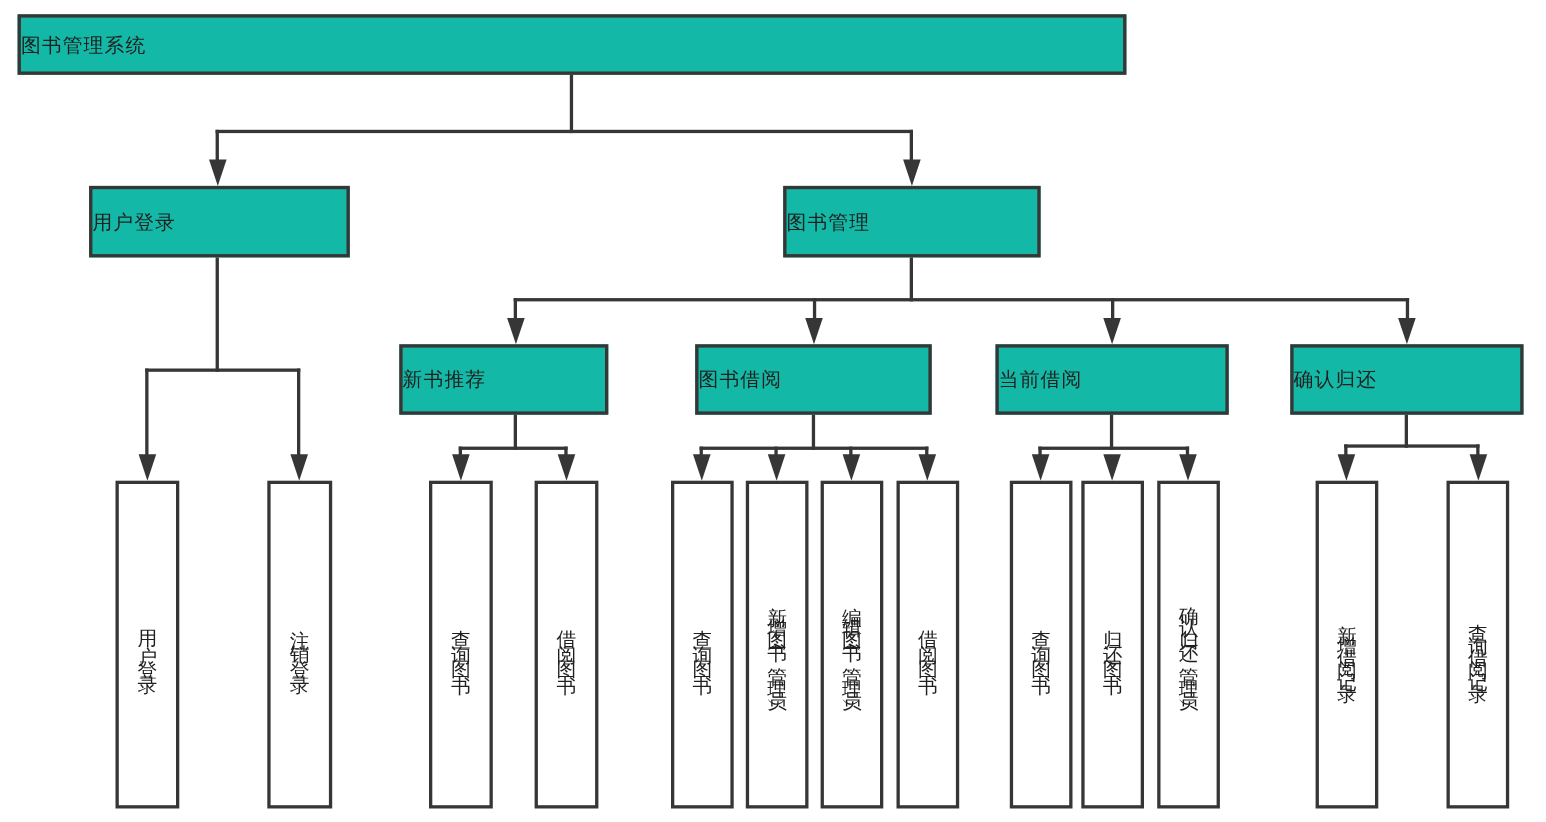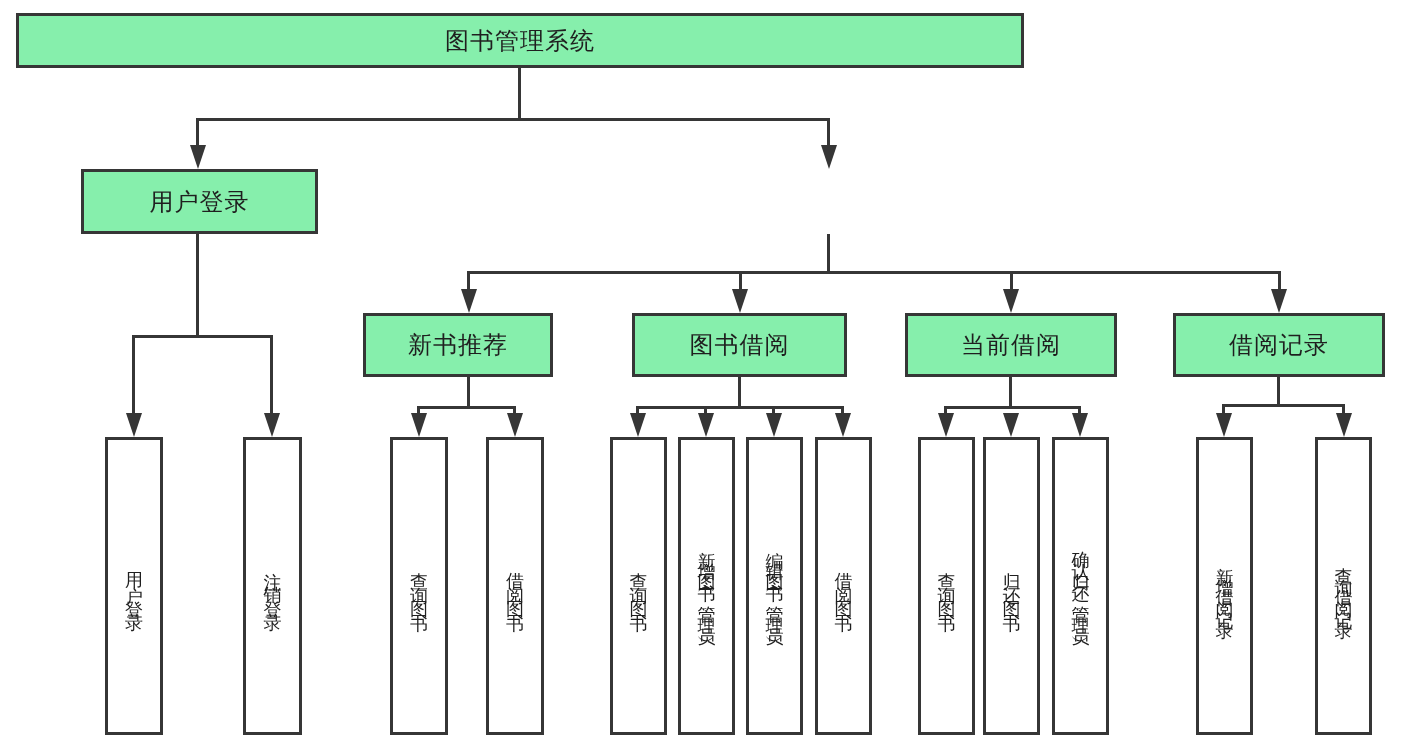--- a/index.html
+++ b/index.html
@@ -7,23 +7,23 @@
     width:1405px;height:747px;
     background:var(--background,#fff);
     font-family:"Liberation Sans",sans-serif;
     color:var(--text,#1f1f1f);
     position:relative;overflow:hidden;
   }
   #canvas{position:absolute;left:0;top:0;width:1405px;height:747px;}
   .box{
     position:absolute;box-sizing:border-box;
     border:3px solid var(--line,#363636);
-    background:#86efac;
-    display:flex;align-items:center;justify-content:center;
-    font-size:24px;letter-spacing:1px;
+    background:#14b8a6;
+    display:flex;align-items:center;
+    font-size:18px;letter-spacing:1px;
   }
   .leaf{
     position:absolute;box-sizing:border-box;top:437px;height:298px;
     border:3px solid var(--line,#363636);
     background:#fff;
     display:flex;align-items:center;justify-content:center;
   }
   .leaf span{
     writing-mode:vertical-rl;text-orientation:mixed;
     font-size:18px;letter-spacing:14px;line-height:1;
@@ -56,20 +56,23 @@
   <div class="v" style="left:518px;top:68px;height:53px"></div>
   <div class="h" style="left:196px;top:118px;width:634px"></div>
   <div class="v" style="left:196px;top:118px;height:32px"></div>
   <div class="v" style="left:827px;top:118px;height:32px"></div>
   <div class="arrow" style="left:190px;top:145px"></div>
   <div class="arrow" style="left:821px;top:145px"></div>
 
   <div class="box" style="left:81px;top:169px;width:237px;height:65px">
     <span>用户登录</span>
   </div>
+  <div class="box" style="left:712px;top:169px;width:234px;height:65px">
+    <span>图书管理</span>
+  </div>
 
   <div class="v" style="left:196px;top:234px;height:104px"></div>
   <div class="h" style="left:132px;top:335px;width:141px"></div>
   <div class="v" style="left:132px;top:335px;height:85px"></div>
   <div class="v" style="left:270px;top:335px;height:85px"></div>
   <div class="arrow" style="left:126px;top:413px"></div>
   <div class="arrow" style="left:264px;top:413px"></div>
 
   <div class="v" style="left:827px;top:234px;height:40px"></div>
   <div class="h" style="left:467px;top:271px;width:814px"></div>
@@ -85,21 +88,21 @@
   <div class="box" style="left:363px;top:313px;width:190px;height:64px">
     <span>新书推荐</span>
   </div>
   <div class="box" style="left:905px;top:313px;width:212px;height:64px">
     <span>当前借阅</span>
   </div>
   <div class="box" style="left:632px;top:313px;width:215px;height:64px">
     <span>图书借阅</span>
   </div>
   <div class="box" style="left:1173px;top:313px;width:212px;height:64px">
-    <span>借阅记录</span>
+    <span>确认归还</span>
   </div>
 
   <div class="v" style="left:467px;top:377px;height:32px"></div>
   <div class="h" style="left:417px;top:406px;width:99px"></div>
   <div class="v" style="left:417px;top:406px;height:14px"></div>
   <div class="v" style="left:513px;top:406px;height:14px"></div>
   <div class="arrow" style="left:411px;top:413px"></div>
   <div class="arrow" style="left:507px;top:413px"></div>
 
   <div class="v" style="left:738px;top:377px;height:32px"></div>

